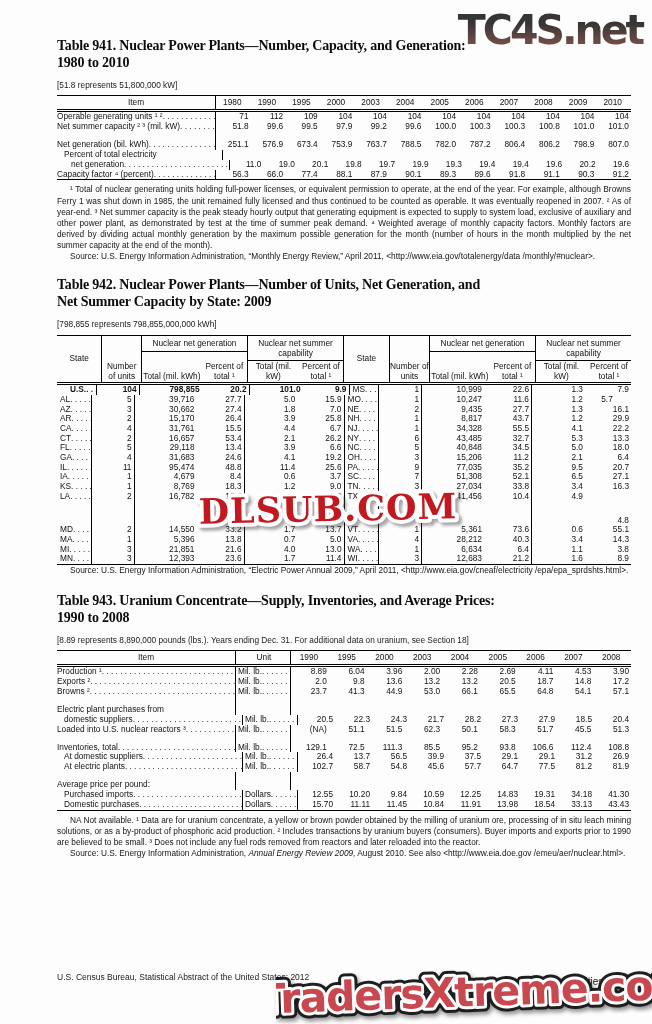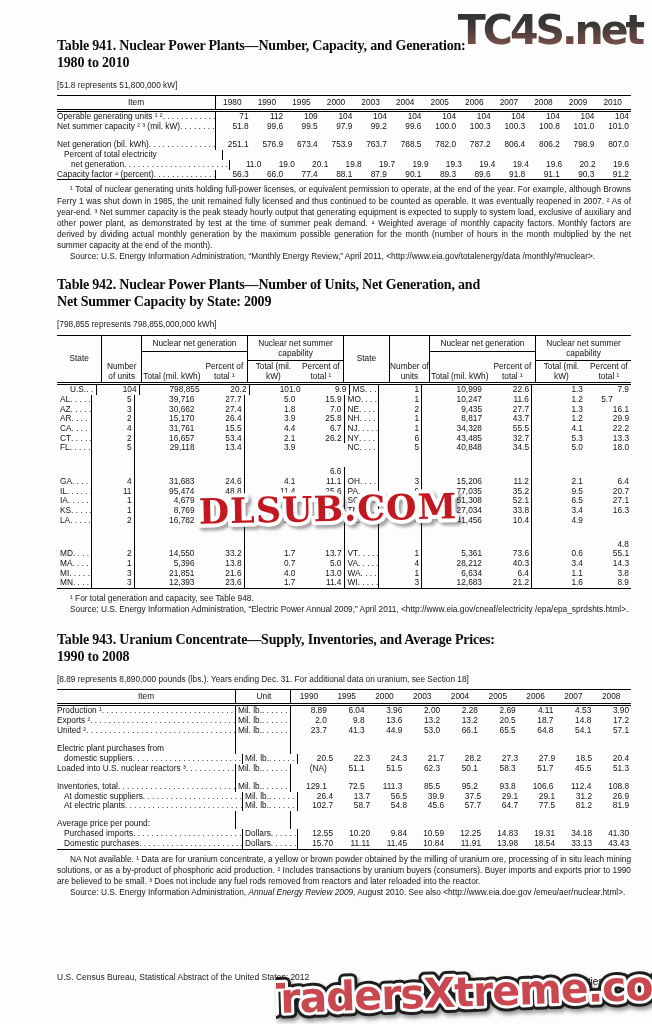--- a/index.html
+++ b/index.html
@@ -33,21 +33,21 @@
   .c1{width:46px;}.c2{width:40px;}.c3{width:60px;}.c4{width:45px;}.c5{width:51px;}.c6{width:44px;}
   .hstate{display:flex;align-items:center;justify-content:center;}
   .hbottom{display:flex;align-items:flex-end;justify-content:center;padding-bottom:1px;}
   .hgrp{display:flex;flex-direction:column;}
   .gtitle{text-align:center;line-height:9.6px;border-bottom:1px solid #000;padding:3px 2px 2px 2px;}
   .gsub{display:flex;flex:1;}
   .gsub .hc{display:flex;align-items:flex-end;justify-content:center;padding:1px 1px 1px 1px;}
   .r942{display:flex;}
   .r942 .cell{line-height:9.65px;}
   .statecell{display:flex;overflow:hidden;padding-left:3px;line-height:9.65px;}
-  .bold{font-weight:normal;}
+  .bold{font-weight:bold;}
   .usind{padding-left:13px;}
   
   .fn{font-size:8.3px;line-height:11.1px;text-align:justify;text-indent:13px;margin:4px 0 0 0;color:#151515;}
   .src{font-size:8.3px;line-height:11.1px;text-indent:13px;margin:0;color:#151515;}
   .t2ttl{margin-top:15px;}
   .t3ttl{margin-top:17px;}
   .footerline{position:absolute;right:22px;top:976px;font-size:10px;color:#111;}
   .footerline .pg{margin-left:10px;}
   .credit{position:absolute;left:57px;top:972px;font-size:8.5px;color:#222;}
   
@@ -390,41 +390,41 @@
         </div>
         <div class="r942">
           <div class="statecell c1 vr cell">
             <span class="lbl">FL</span>
             <span class="leader"> . . . . . . . . . . . . . . . . . . . . . . . . . . . . . . . . . . . . . . . . . . . . . . . . . . . . . . . . . . . . . . . . . . . . . . . . . . . . . . . .</span>
           </div>
           <div class="num c2 vr cell" style="flex: 0 0 auto;">5</div>
           <div class="num c3 cell" style="flex: 0 0 auto;">29,118</div>
           <div class="num c4 vr cell" style="flex: 0 0 auto;">13.4</div>
           <div class="num c5 cell" style="flex: 0 0 auto;">3.9</div>
-          <div class="num c6 cell vr" style="flex: 0 0 auto; margin-top: 24px;">6.6</div>
+          <div class="num c6 cell vr" style="flex: 0 0 auto;">6.6</div>
           <div class="statecell c1 vr cell">
             <span class="lbl">NC</span>
             <span class="leader"> . . . . . . . . . . . . . . . . . . . . . . . . . . . . . . . . . . . . . . . . . . . . . . . . . . . . . . . . . . . . . . . . . . . . . . . . . . . . . . . .</span>
           </div>
           <div class="num c2 vr cell" style="flex: 0 0 auto;">5</div>
           <div class="num c3 cell" style="flex: 0 0 auto;">40,848</div>
           <div class="num c4 vr cell" style="flex: 0 0 auto;">34.5</div>
           <div class="num c5 cell" style="flex: 0 0 auto;">5.0</div>
           <div class="num c6 cell" style="flex: 0 0 auto;">18.0</div>
         </div>
         <div class="r942">
           <div class="statecell c1 vr cell">
             <span class="lbl">GA</span>
             <span class="leader"> . . . . . . . . . . . . . . . . . . . . . . . . . . . . . . . . . . . . . . . . . . . . . . . . . . . . . . . . . . . . . . . . . . . . . . . . . . . . . . . .</span>
           </div>
           <div class="num c2 vr cell" style="flex: 0 0 auto;">4</div>
           <div class="num c3 cell" style="flex: 0 0 auto;">31,683</div>
           <div class="num c4 vr cell" style="flex: 0 0 auto;">24.6</div>
           <div class="num c5 cell" style="flex: 0 0 auto;">4.1</div>
-          <div class="num c6 cell vr" style="flex: 0 0 auto;">11.1</div>
+          <div class="num c6 cell vr" style="flex: 0 0 auto;">19.2</div>
           <div class="statecell c1 vr cell">
             <span class="lbl">OH</span>
             <span class="leader"> . . . . . . . . . . . . . . . . . . . . . . . . . . . . . . . . . . . . . . . . . . . . . . . . . . . . . . . . . . . . . . . . . . . . . . . . . . . . . . . .</span>
           </div>
           <div class="num c2 vr cell" style="flex: 0 0 auto;">3</div>
           <div class="num c3 cell" style="flex: 0 0 auto;">15,206</div>
           <div class="num c4 vr cell" style="flex: 0 0 auto;">11.2</div>
           <div class="num c5 cell" style="flex: 0 0 auto;">2.1</div>
           <div class="num c6 cell" style="flex: 0 0 auto;">6.4</div>
         </div>
@@ -582,21 +582,20 @@
             <span class="lbl">WI</span>
             <span class="leader"> . . . . . . . . . . . . . . . . . . . . . . . . . . . . . . . . . . . . . . . . . . . . . . . . . . . . . . . . . . . . . . . . . . . . . . . . . . . . . . . .</span>
           </div>
           <div class="num c2 vr cell" style="flex: 0 0 auto;">3</div>
           <div class="num c3 cell" style="flex: 0 0 auto;">12,683</div>
           <div class="num c4 vr cell" style="flex: 0 0 auto;">21.2</div>
           <div class="num c5 cell" style="flex: 0 0 auto;">1.6</div>
           <div class="num c6 cell" style="flex: 0 0 auto;">8.9</div>
         </div>
       </div>
-    <p class="fn">¹ For total generation and capacity, see Table 948.</p>
     <p class="src">Source: U.S. Energy Information Administration, “Electric Power Annual 2009,” April 2011, &lt;http://www.eia.gov/cneaf/electricity /epa/epa_sprdshts.html&gt;.</p>
 
     <div class="t3ttl">
       <div class="ttl">Table 943. Uranium Concentrate—Supply, Inventories, and Average Prices:</div>
       <div class="ttl">1990 to 2008</div>
     </div>
     <div class="bracket">[8.89 represents 8,890,000 pounds (lbs.). Years ending Dec. 31. For additional data on uranium, see Section 18]</div>
     <div class="tbl" id="t943">
         <div class="hdrrow">
           <div class="labcell lab943 hd" style="justify-content: center; align-items: center;">Item</div>
@@ -650,21 +649,21 @@
             <div class="num">13.2</div>
             <div class="num">13.2</div>
             <div class="num">20.5</div>
             <div class="num">18.7</div>
             <div class="num">14.8</div>
             <div class="num">17.2</div>
           </div>
         </div>
         <div class="row">
           <div class="labcell lab943">
-            <span class="lbl">United ²</span>
+            <span class="lbl">Browns ²</span>
             <span class="leader"> . . . . . . . . . . . . . . . . . . . . . . . . . . . . . . . . . . . . . . . . . . . . . . . . . . . . . . . . . . . . . . . . . . . . . . . . . . . . . . . .</span>
           </div>
           <div class="unit943">
             <span class="lbl">Mil. lb.</span>
             <span class="leader"> . . . . . . . . . . . . . . . . . . . . . . . . . . . . . . . . . . . . . . . . . . . . . . . . . . . . . . . . . . . . . . . . . . . . . . . . . . . . . . . .</span>
           </div>
           <div class="vals">
             <div class="num">23.7</div>
             <div class="num">41.3</div>
             <div class="num">44.9</div>

